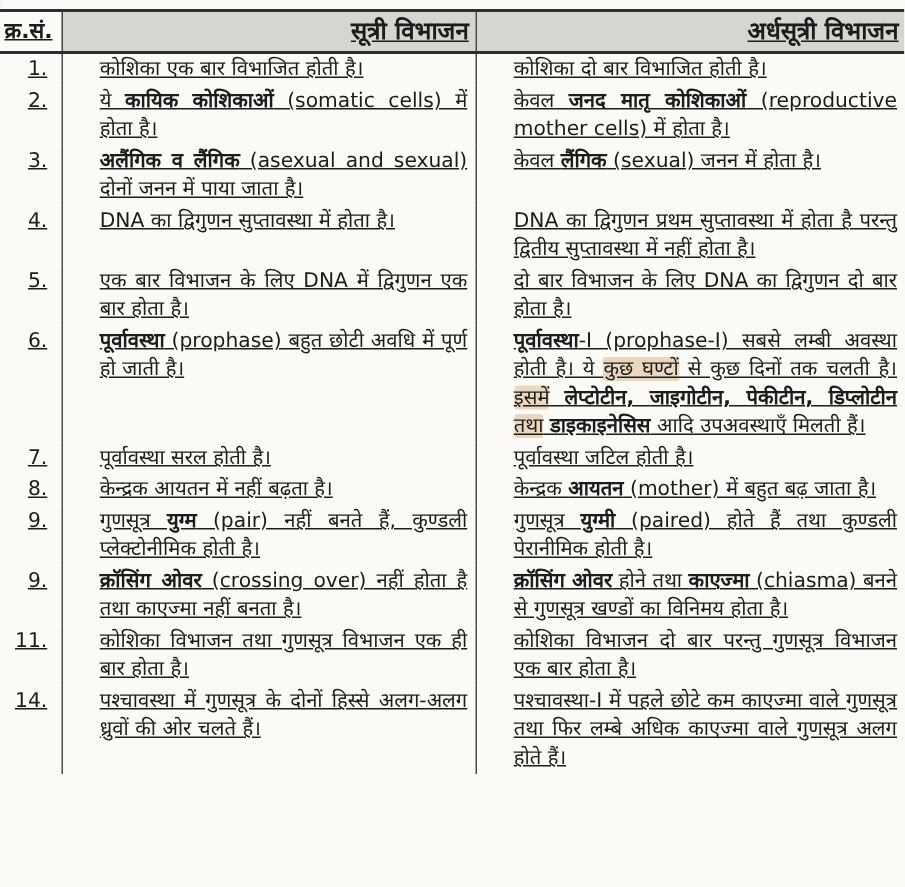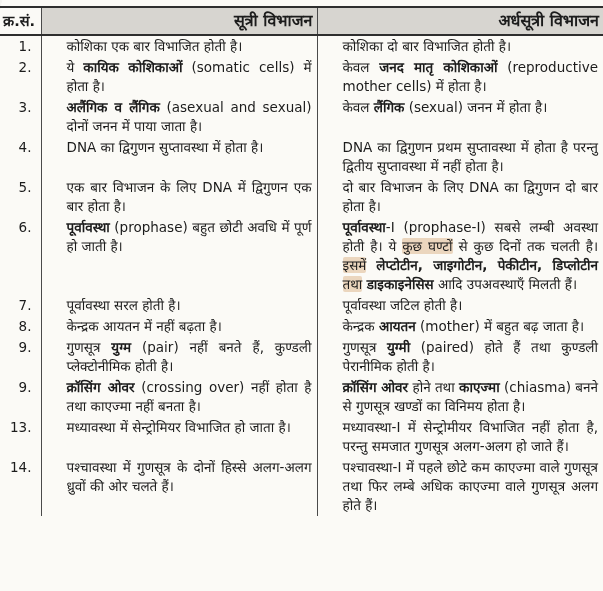--- a/index.html
+++ b/index.html
@@ -7,20 +7,21 @@
     width:603px;height:591px;overflow:hidden;
     background:#fbfaf6;
     font-family:"DejaVu Sans",sans-serif;
     color:#1c1c1c;
   }
   .page{
     width:603px;height:591px;overflow:hidden;position:relative;
     background:
       linear-gradient(100deg, rgba(120,120,120,0.05) 0 2px, transparent 2px 60px),
       #fbfaf6;
+    text-decoration: underline;
   }
   table.cmp{
     width:603px;
     border-collapse:collapse;
     table-layout:fixed;
     margin-top:6px;
     border-top:2px solid #2e2e2e;
   }
   col.c-serial{width:41px;}
   col.c-mitosis{width:276px;}
@@ -122,23 +123,23 @@
           <td class="serial">9.</td>
           <td class="body-cell v-sep"><span>गुणसूत्र </span><span class="b">युग्म</span><span> (pair) नहीं बनते हैं, कुण्डली प्लेक्टोनीमिक होती है।</span></td>
           <td class="body-cell v-sep"><span>गुणसूत्र </span><span class="b">युग्मी</span><span> (paired) होते हैं तथा कुण्डली पेरानीमिक होती है।</span></td>
         </tr>
         <tr>
           <td class="serial">9.</td>
           <td class="body-cell v-sep"><span class="b">क्रॉसिंग ओवर</span><span> (crossing over) नहीं होता है तथा काएज्मा नहीं बनता है।</span></td>
           <td class="body-cell v-sep"><span class="b">क्रॉसिंग ओवर</span><span> होने तथा </span><span class="b">काएज्मा</span><span> (chiasma) बनने से गुणसूत्र खण्डों का विनिमय होता है।</span></td>
         </tr>
         <tr>
-          <td class="serial">13.</td>
-          <td class="body-cell v-sep"><span>मध्यावस्था में सेन्ट्रोमियर विभाजित हो जाता है।</span></td>
-          <td class="body-cell v-sep"><span>मध्यावस्था-I में सेन्ट्रोमीयर विभाजित नहीं होता है, परन्तु समजात गुणसूत्र अलग-अलग हो जाते हैं।</span></td>
+          <td class="serial">11.</td>
+          <td class="body-cell v-sep"><span>कोशिका विभाजन तथा गुणसूत्र विभाजन एक ही बार होता है।</span></td>
+          <td class="body-cell v-sep"><span>कोशिका विभाजन दो बार परन्तु गुणसूत्र विभाजन एक बार  होता है।</span></td>
         </tr>
         <tr>
           <td class="serial">14.</td>
           <td class="body-cell v-sep"><span>पश्चावस्था में गुणसूत्र के दोनों हिस्से अलग-अलग ध्रुवों की ओर चलते हैं।</span></td>
           <td class="body-cell v-sep"><span>पश्चावस्था-I में पहले छोटे कम काएज्मा वाले गुणसूत्र तथा फिर लम्बे अधिक काएज्मा वाले गुणसूत्र अलग होते हैं।</span></td>
         </tr>
       </tbody>
   </table>
 </div>
 

